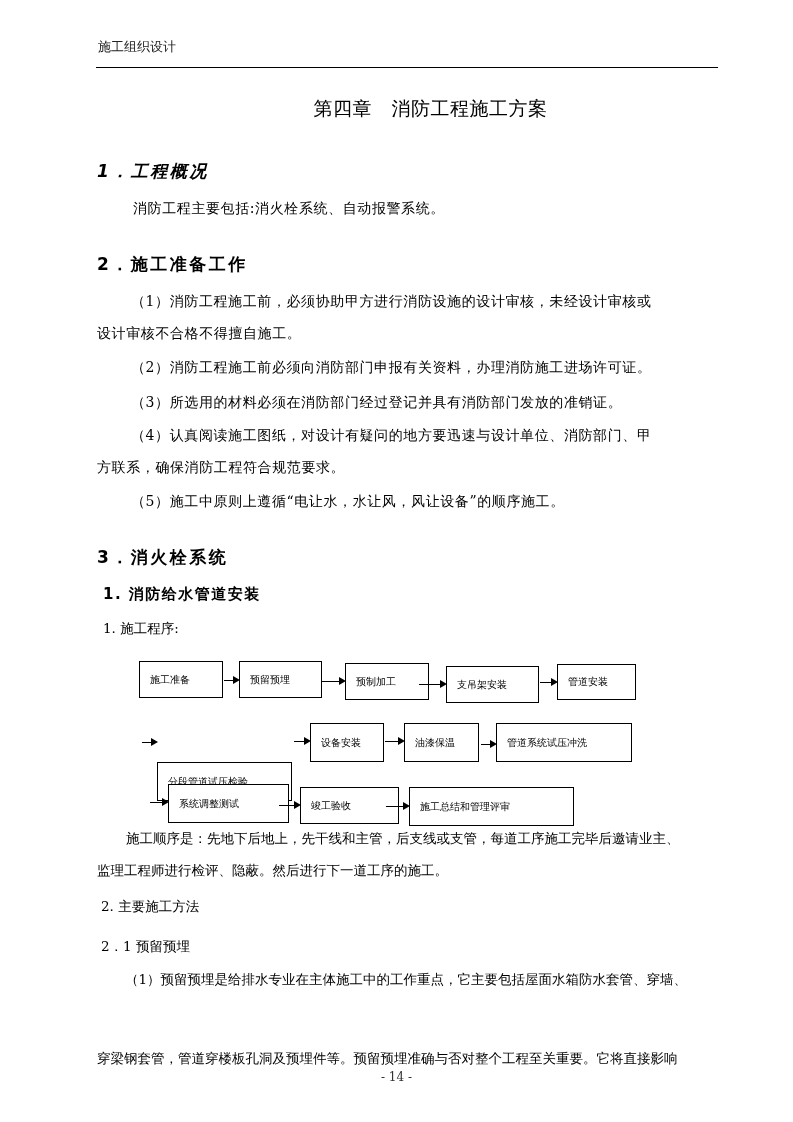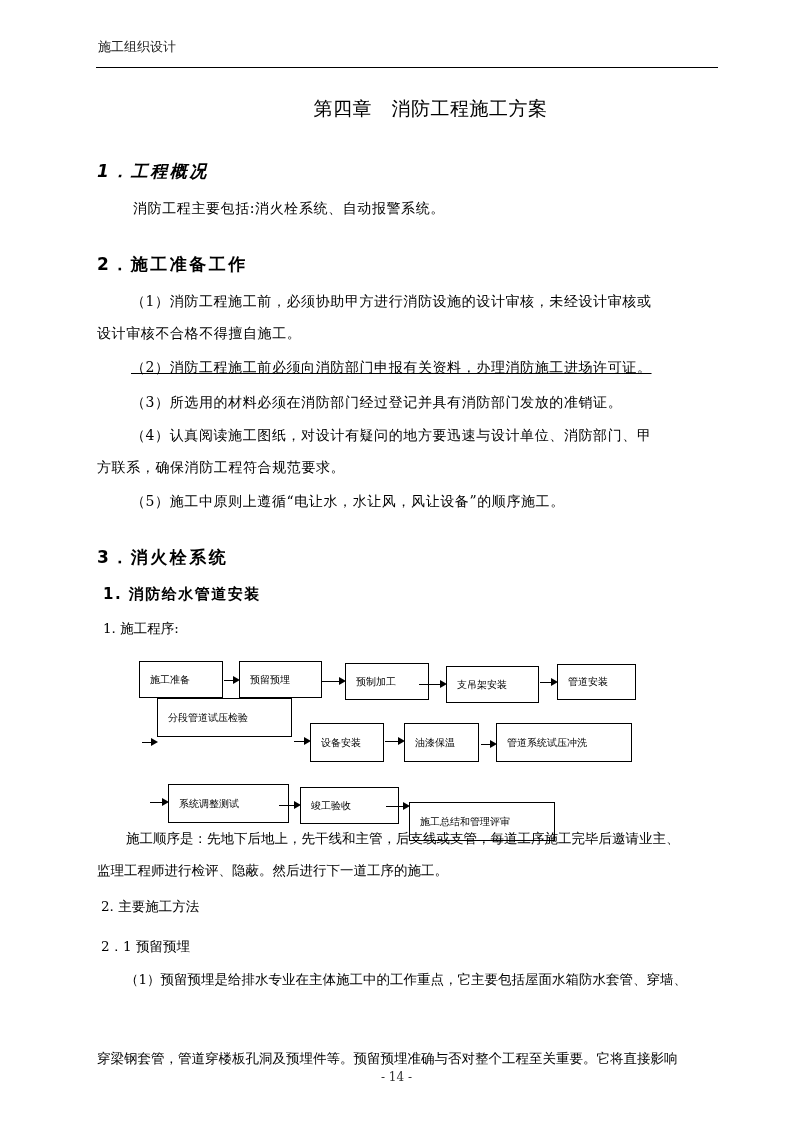--- a/index.html
+++ b/index.html
@@ -91,21 +91,21 @@
 <div class="abs chapter-title">第四章　消防工程施工方案</div>
 
 <div class="abs h1" style="left:97px; top:160px;font-style:italic;">1．工程概况</div>
 <div class="abs body-text" style="left:133px; top:200px;">消防工程主要包括:消火栓系统、自动报警系统。</div>
 
 <div class="abs h1" style="left:97px; top:253px;">2．施工准备工作</div>
 
 <div class="abs body-text" style="left:131px; top:293px;">（1）消防工程施工前，必须协助甲方进行消防设施的设计审核，未经设计审核或</div>
 <div class="abs body-text" style="left:97px; top:325px;">设计审核不合格不得擅自施工。</div>
 
-<div class="abs body-text" style="left:131px; top:359px;text-decoration:underline;">（2）消防工程施工前必须向消防部门申报有关资料，办理消防施工进场许可证。</div>
+<div class="abs body-text" style="left:131px; top:359px;">（2）消防工程施工前必须向消防部门申报有关资料，办理消防施工进场许可证。</div>
 
 <div class="abs body-text" style="left:131px; top:394px;">（3）所选用的材料必须在消防部门经过登记并具有消防部门发放的准销证。</div>
 
 <div class="abs body-text" style="left:131px; top:427px;">（4）认真阅读施工图纸，对设计有疑问的地方要迅速与设计单位、消防部门、甲</div>
 <div class="abs body-text" style="left:97px; top:459px;">方联系，确保消防工程符合规范要求。</div>
 
 <div class="abs body-text" style="left:131px; top:493px;">（5）施工中原则上遵循“电让水，水让风，风让设备”的顺序施工。</div>
 
 <div class="abs h1" style="left:97px; top:546px;">3．消火栓系统</div>
 <div class="abs h2" style="left:103px; top:585px;">1. 消防给水管道安装</div>
@@ -117,34 +117,34 @@
   <div class="flow-arrow" style="left:224px; top:680px; width:14px;"></div>
   <div class="flow-box" style="left:239px; top:661px; width:83px; height:37px;">预留预埋</div>
   <div class="flow-arrow" style="left:322px; top:681px; width:22px;"></div>
   <div class="flow-box" style="left:345px; top:663px; width:84px; height:37px;">预制加工</div>
   <div class="flow-arrow" style="left:419px; top:684px; width:26px;"></div>
   <div class="flow-box" style="left:446px; top:666px; width:93px; height:37px;">支吊架安装</div>
   <div class="flow-arrow" style="left:540px; top:682px; width:16px;"></div>
   <div class="flow-box" style="left:557px; top:664px; width:79px; height:36px;">管道安装</div>
 
   <div class="flow-arrow" style="left:142px; top:742px; width:14px;"></div>
-  <div class="flow-box" style="left:157px; top:698px; width:135px; height:39px;">分段管道试压检验</div>
+  <div class="flow-box" style="left:157px; top:762px; width:135px; height:39px;">分段管道试压检验</div>
   <div class="flow-arrow" style="left:294px; top:741px; width:15px;"></div>
   <div class="flow-box" style="left:310px; top:723px; width:74px; height:39px;">设备安装</div>
   <div class="flow-arrow" style="left:385px; top:741px; width:18px;"></div>
   <div class="flow-box" style="left:404px; top:723px; width:75px; height:39px;">油漆保温</div>
   <div class="flow-arrow" style="left:481px; top:744px; width:14px;"></div>
   <div class="flow-box" style="left:496px; top:723px; width:136px; height:39px;">管道系统试压冲洗</div>
 
   <div class="flow-arrow" style="left:150px; top:802px; width:17px;"></div>
   <div class="flow-box" style="left:168px; top:784px; width:121px; height:39px;">系统调整测试</div>
   <div class="flow-arrow" style="left:279px; top:805px; width:20px;"></div>
   <div class="flow-box" style="left:300px; top:787px; width:99px; height:37px;">竣工验收</div>
   <div class="flow-arrow" style="left:386px; top:806px; width:22px;"></div>
-  <div class="flow-box" style="left:409px; top:787px; width:146px; height:39px;margin-top:15px;">施工总结和管理评审</div>
+  <div class="flow-box" style="left:409px; top:787px; width:165px; height:39px;">施工总结和管理评审</div>
 </div>
 
 <div class="abs small-text" style="left:126px; top:830px;">施工顺序是：先地下后地上，先干线和主管，后支线或支管，每道工序施工完毕后邀请业主、</div>
 <div class="abs small-text" style="left:97px; top:862px;">监理工程师进行检评、隐蔽。然后进行下一道工序的施工。</div>
 
 <div class="abs small-text" style="left:101px; top:898px;">2. 主要施工方法</div>
 <div class="abs small-text" style="left:101px; top:938px;">2．1 预留预埋</div>
 
 <div class="abs small-text" style="left:125px; top:971px;">（1）预留预埋是给排水专业在主体施工中的工作重点，它主要包括屋面水箱防水套管、穿墙、</div>
 <div class="abs small-text" style="left:97px; top:1003px;margin-top:47px;">穿梁钢套管，管道穿楼板孔洞及预埋件等。预留预埋准确与否对整个工程至关重要。它将直接影响</div>

